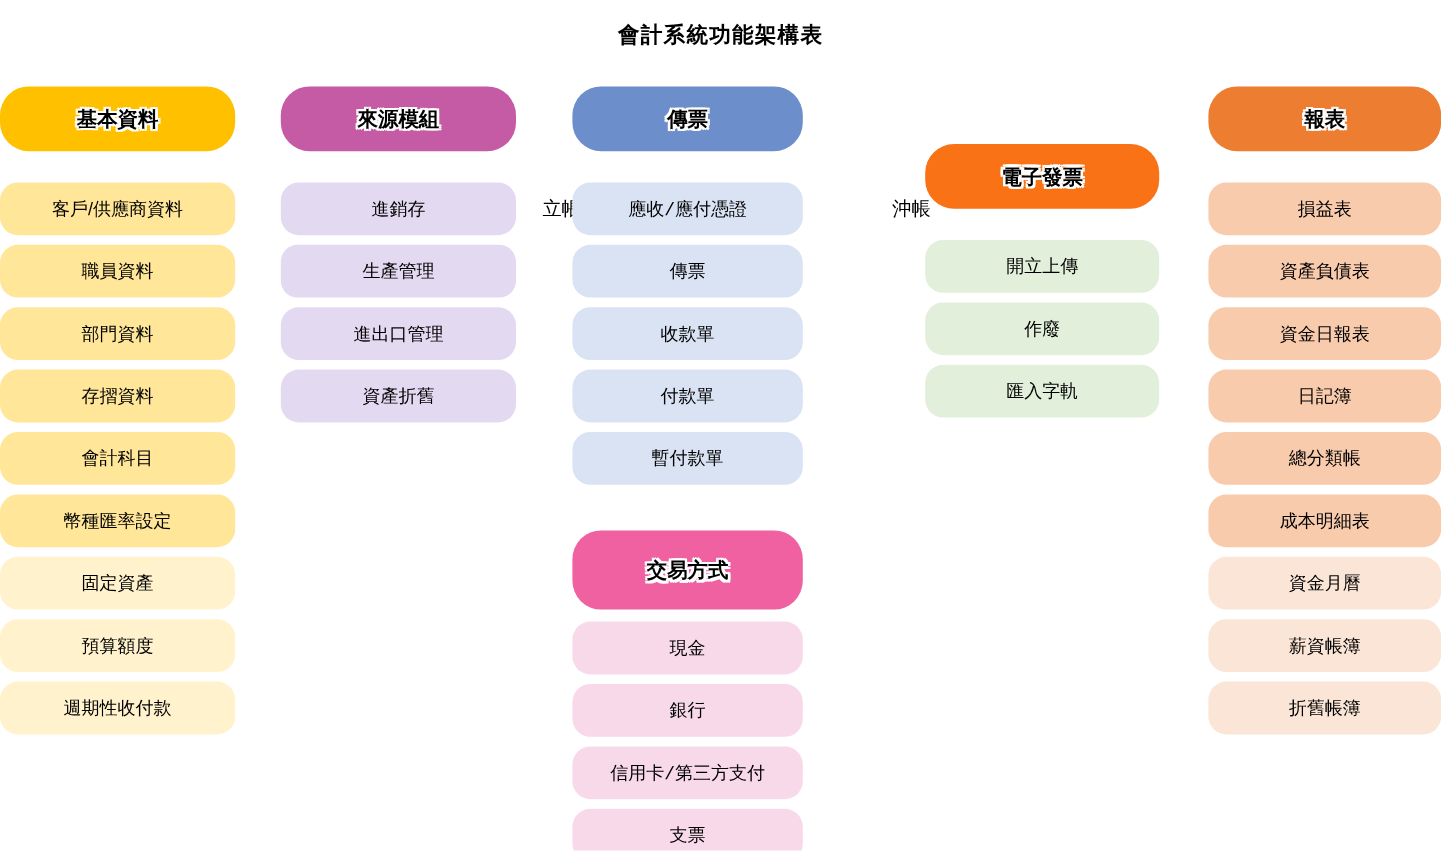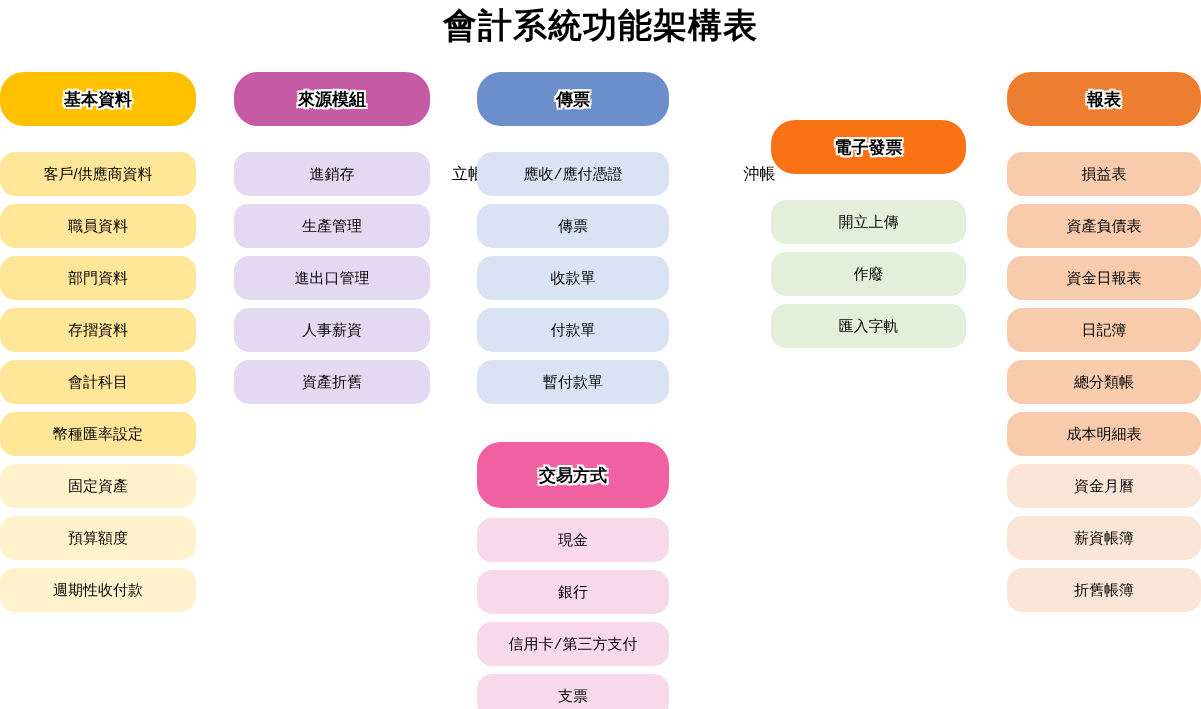--- a/index.html
+++ b/index.html
@@ -6,25 +6,25 @@
   body { font-family: "Liberation Sans", "DejaVu Sans", sans-serif; color: #000; }
   .canvas {
     position: relative;
     width: 1201px;
     height: 709px;
     background: #ffffff;
     overflow: hidden;
   }
   .title {
     position: absolute;
-    top: 3px; left: 0;
+    top: 17px; left: 0;
     width: 100%;
     margin: 0;
     text-align: center;
-    font-size: 34px;
+    font-size: 18px;
     font-weight: bold;
     letter-spacing: 1px;
   }
   .col { position: absolute; top: 72px; }
   .hdr {
     height: 54px;
     border-radius: 24px;
     display: flex;
     align-items: center;
     justify-content: center;
@@ -95,21 +95,20 @@
     <div class="item" style="background-color: rgb(255, 242, 204);">固定資產</div>
     <div class="item" style="background-color: rgb(255, 242, 204);">預算額度</div>
     <div class="item" style="background-color: rgb(255, 242, 204);">週期性收付款</div>
   </div>
 
   <div class="col col-source">
     <div class="hdr" style="background-color: rgb(196, 91, 164);">來源模組</div>
     <div class="item" style="background-color: rgb(227, 218, 242);">進銷存</div>
     <div class="item" style="background-color: rgb(227, 218, 242); border-radius: 14px;">生產管理</div>
     <div class="item" style="background-color: rgb(227, 218, 242);">進出口管理</div>
-    <div class="item" style="background-color: rgb(227, 218, 242);">人事薪資</div>
     <div class="item" style="background-color: rgb(227, 218, 242);">資產折舊</div>
   </div>
 
   <div class="connector conn-establish">立帳</div>
   <div class="connector conn-offset">沖帳</div>
 
   <div class="col col-voucher">
     <div class="hdr" style="background-color: rgb(108, 142, 202);">傳票</div>
     <div class="item" style="background-color: rgb(218, 227, 243);">應收/應付憑證</div>
     <div class="item" style="background-color: rgb(218, 227, 243);">傳票</div>

